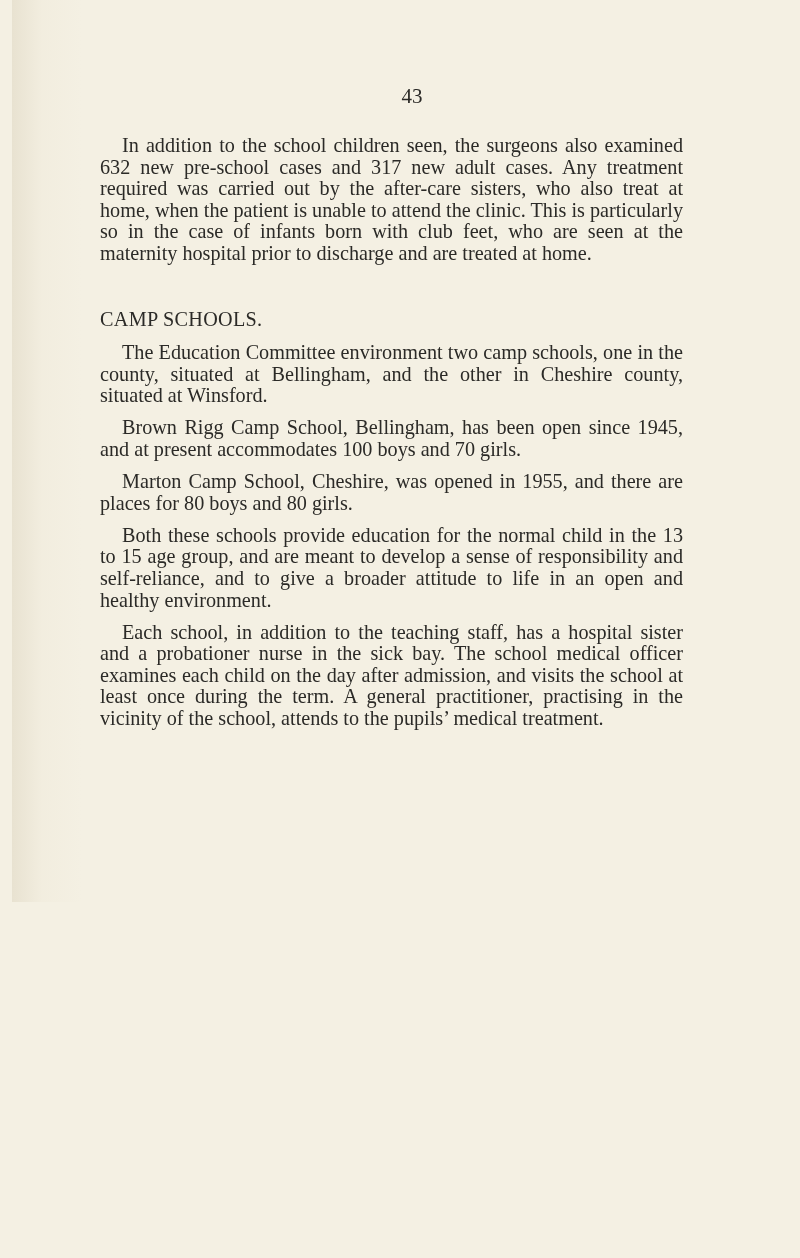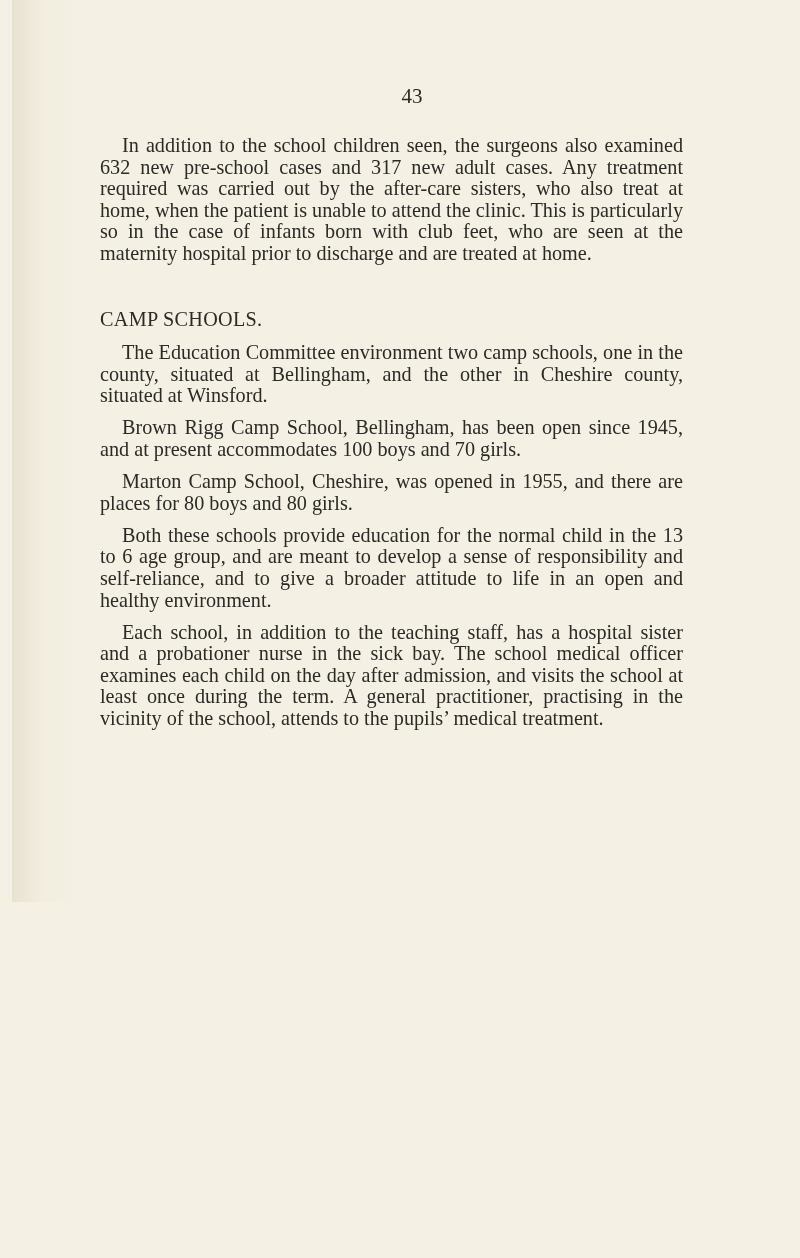--- a/index.html
+++ b/index.html
@@ -60,16 +60,16 @@
   <div class="page-number">43</div>
 
   <div class="content">
     <p class="para">In addition to the school children seen, the surgeons also examined 632 new pre-school cases and 317 new adult cases. Any treatment required was carried out by the after-care sisters, who also treat at home, when the patient is unable to attend the clinic. This is particularly so in the case of infants born with club feet, who are seen at the maternity hospital prior to discharge and are treated at home.</p>
 
     <div class="heading">CAMP SCHOOLS.</div>
 
     <p class="para">The Education Committee environment two camp schools, one in the county, situated at Bellingham, and the other in Cheshire county, situated at Winsford.</p>
     <p class="para">Brown Rigg Camp School, Bellingham, has been open since 1945, and at present accommodates 100 boys and 70 girls.</p>
     <p class="para">Marton Camp School, Cheshire, was opened in 1955, and there are places for 80 boys and 80 girls.</p>
-    <p class="para">Both these schools provide education for the normal child in the 13 to 6 age group, and are meant to develop a sense of responsibility and self-reliance, and to give a broader attitude to life in an open and healthy environment.</p>
+    <p class="para">Both these schools provide education for the normal child in the 13 to 15 age group, and are meant to develop a sense of responsibility and self-reliance, and to give a broader attitude to life in an open and healthy environment.</p>
     <p class="para">Each school, in addition to the teaching staff, has a hospital sister and a probationer nurse in the sick bay. The school medical officer examines each child on the day after admission, and visits the school at least once during the term. A general practitioner, practising in the vicinity of the school, attends to the pupils’ medical treatment.</p>
   </div>
 </div>
 
 </body></html>

